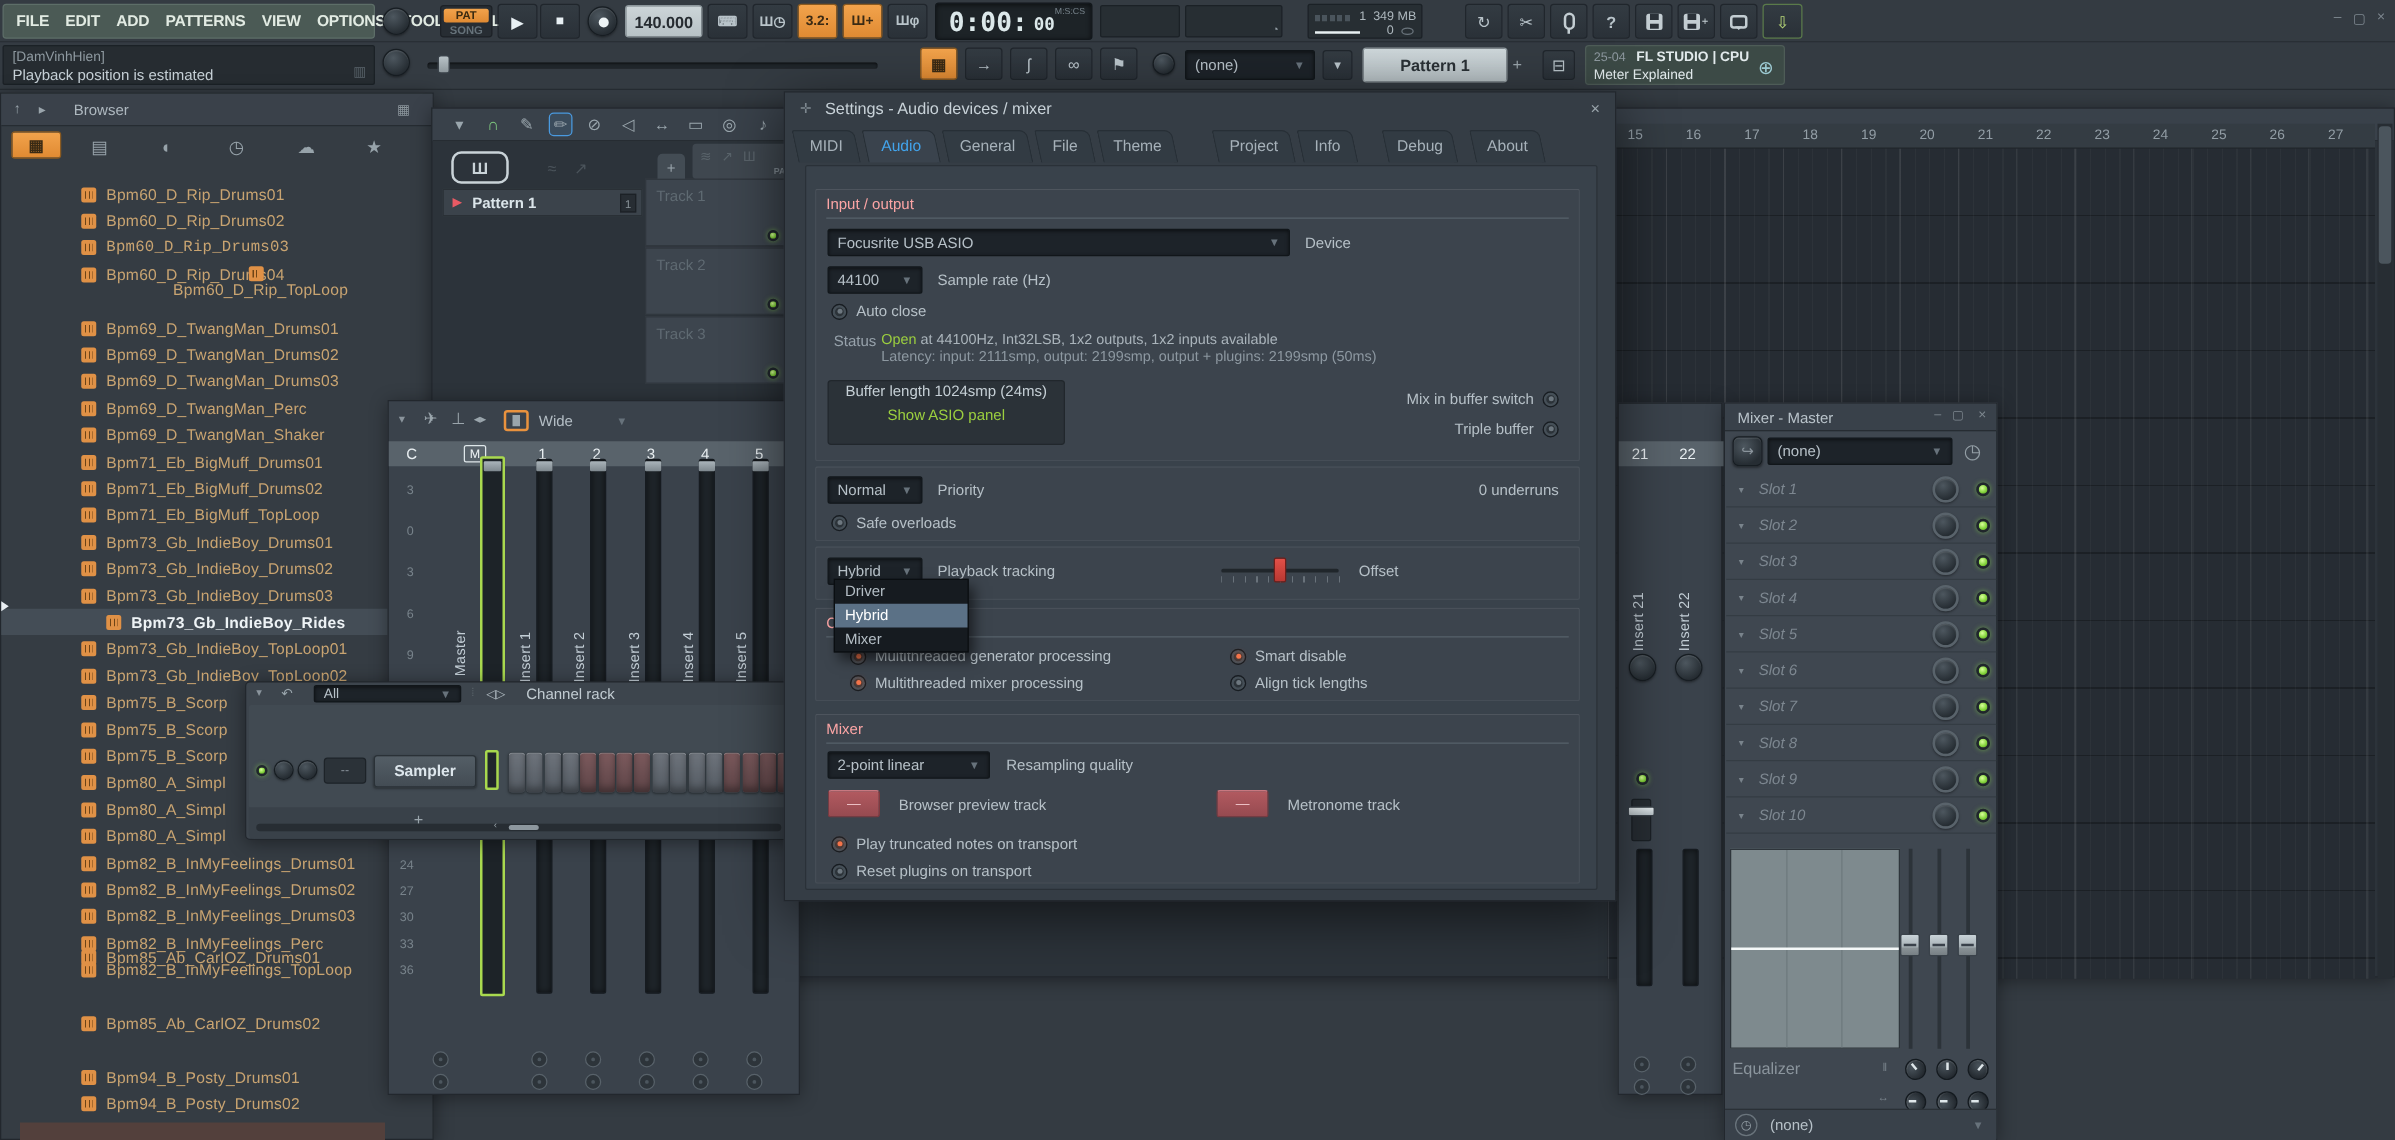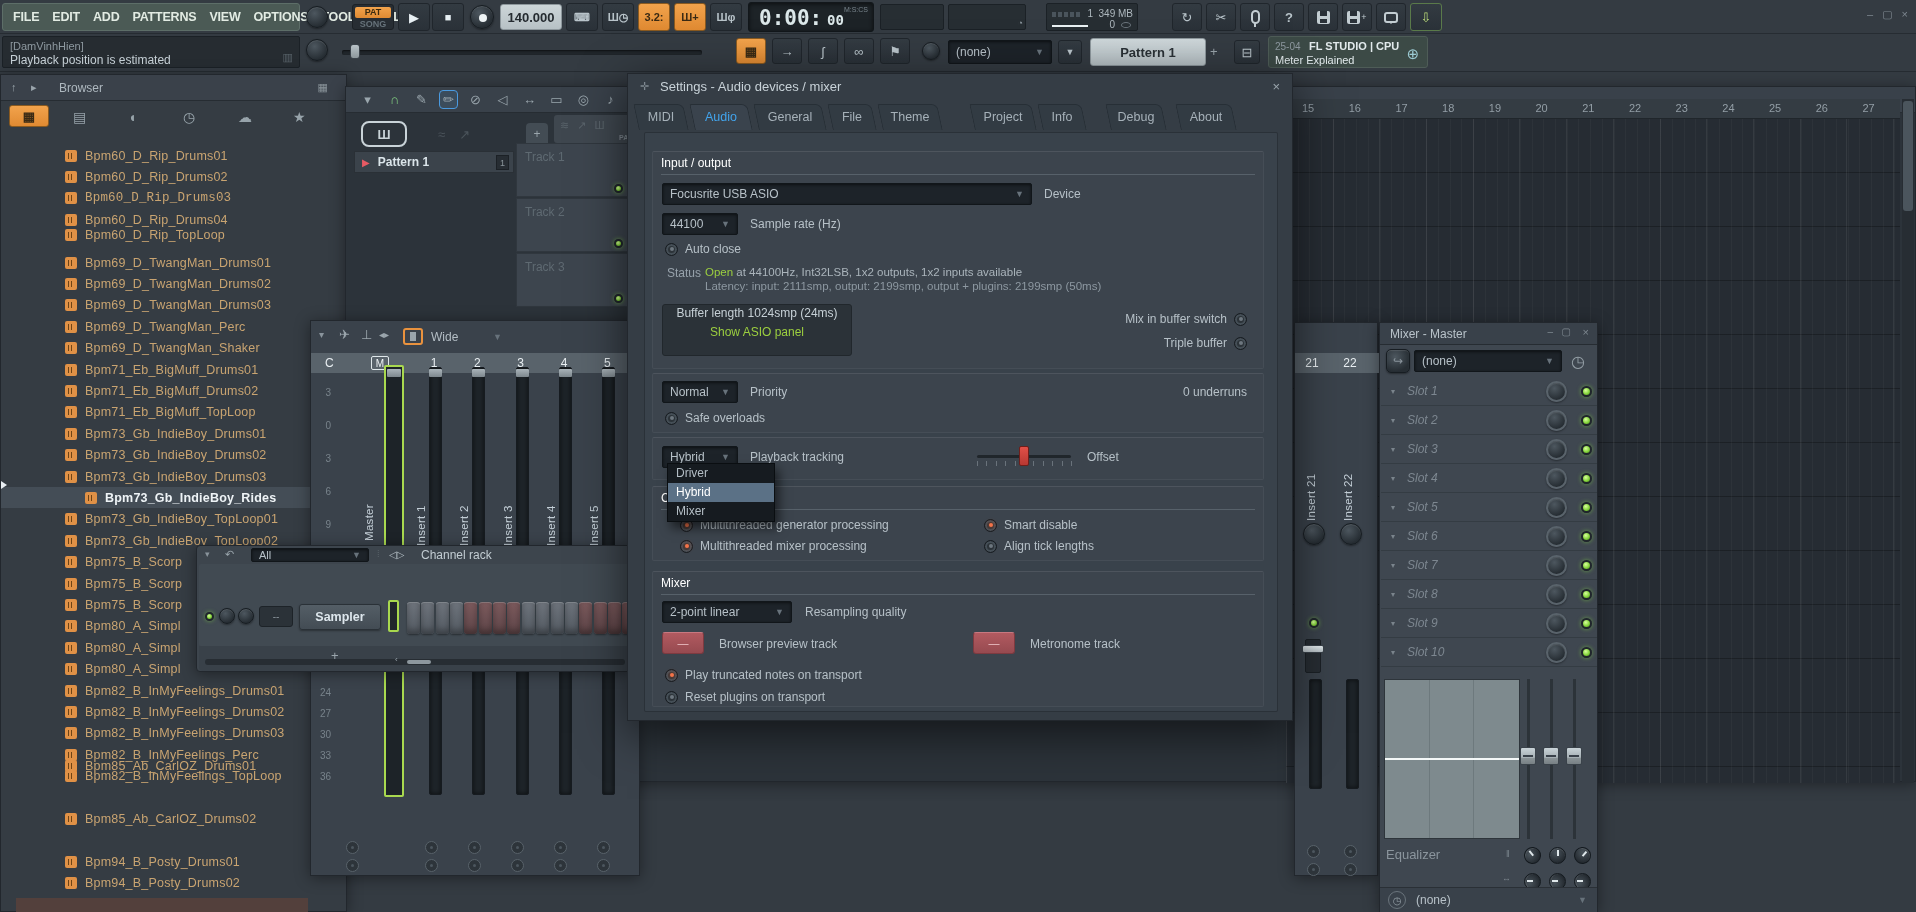--- a/index.html
+++ b/index.html
@@ -31,21 +31,21 @@
 .brow.sel{background:#444d56;padding-left:84px}
 .bicon{width:12px;height:12px;border-radius:2px;background:#e09146;position:relative;flex:none}
 .bicon::after{content:"";position:absolute;left:3px;right:3px;top:3px;bottom:3px;background:repeating-linear-gradient(90deg,#6e4416 0 1px,transparent 1px 3px)}
 .btxt{margin-left:8px;color:#c9a471;font-size:12.5px;white-space:nowrap;letter-spacing:.2px}
 .sel .btxt{color:#eef3f6;font-weight:bold}
 .tabx{position:relative;height:26px;display:flex;align-items:center;justify-content:center;color:#a6b1b9;font-size:12.5px;z-index:1}
 .tabx::before{content:"";position:absolute;inset:0;background:#323b43;transform:skewX(12deg);border:1px solid #272f36;border-bottom:none;border-radius:2px 6px 0 0;z-index:-1}
 .tabx.active{color:#42a4ec}
 .tabx.active::before{background:#3a434d}
 .gbox{position:absolute;left:24px;width:612px;background:#3c444d;border:1px solid rgba(255,255,255,.05);border-top-color:rgba(255,255,255,.09);border-radius:2px}
-.ghead{position:absolute;left:8px;right:8px;top:4px;padding-bottom:4px;border-bottom:1px solid rgba(120,132,142,.45);color:#ffffff;font-size:12px}
+.ghead{position:absolute;left:8px;right:8px;top:4px;padding-bottom:4px;border-bottom:1px solid rgba(120,132,142,.45);color:#fca5a5;font-size:12px}
 .lbl{position:absolute;color:#b6c0c7;font-size:12px;white-space:nowrap}
 .fslot{position:absolute;width:13px;background:#1e2429;border:1px solid #161b20;border-radius:2px;box-shadow:inset 0 0 5px rgba(0,0,0,.6)}
 .fcap{position:absolute;height:8px;border-radius:1px;background:linear-gradient(#aab4ba,#7e888e)}
 .mcirc{position:absolute;width:13px;height:13px;border-radius:50%;border:1.5px solid #58626a;background:#2d343a}
 .mcirc::after{content:"";position:absolute;inset:4px;border-radius:50%;background:#4c565e}
 .step{position:absolute;top:38px;width:13px;height:32px;border-radius:3px;border-top:1px solid rgba(255,255,255,.25);box-shadow:inset 0 -4px 6px rgba(0,0,0,.3),0 1px 2px rgba(0,0,0,.4)}
 .step.g0{background:linear-gradient(#6e747c,#545b63)}
 .step.g1{background:linear-gradient(#7c5a5d,#5e4548)}
 .slotrow{display:flex;align-items:center;height:29px;border-bottom:1px solid #343c43;position:relative;padding-left:10px}
 .slotrow .sarr{color:#7a848c;font-size:8px;width:16px}
@@ -208,21 +208,21 @@
           <div class="btxt">Bpm60_D_Rip_Drums02</div>
         </div>
         <div class="brow" style="top: 42.8px; font-family: Liberation Mono, monospace;">
           <div class="bicon"></div>
           <div class="btxt">Bpm60_D_Rip_Drums03</div>
         </div>
         <div class="brow" style="top: 64.2px;">
           <div class="bicon"></div>
           <div class="btxt">Bpm60_D_Rip_Drums04</div>
         </div>
-        <div class="brow" style="top: 79px;">
+        <div class="brow" style="top: 68px; flex-direction: column;">
           <div class="bicon"></div>
           <div class="btxt">Bpm60_D_Rip_TopLoop</div>
         </div>
         <div class="brow" style="top: 107px;">
           <div class="bicon"></div>
           <div class="btxt">Bpm69_D_TwangMan_Drums01</div>
         </div>
         <div class="brow" style="top: 128.4px;">
           <div class="bicon"></div>
           <div class="btxt">Bpm69_D_TwangMan_Drums02</div>

